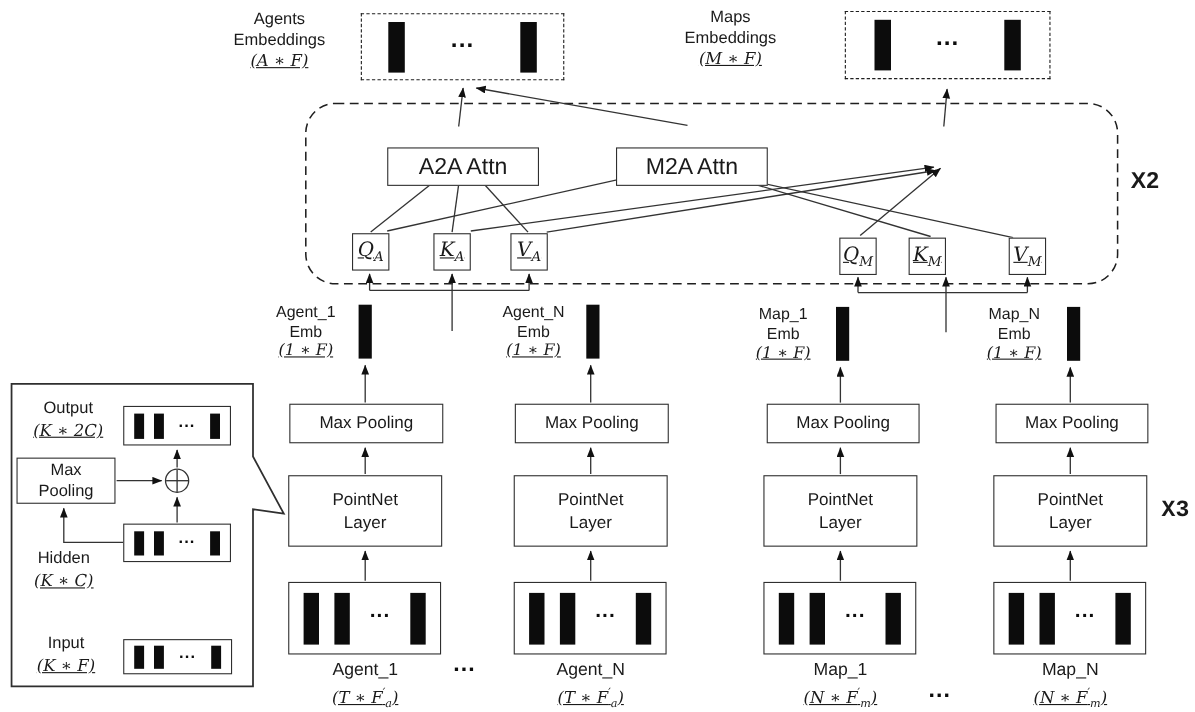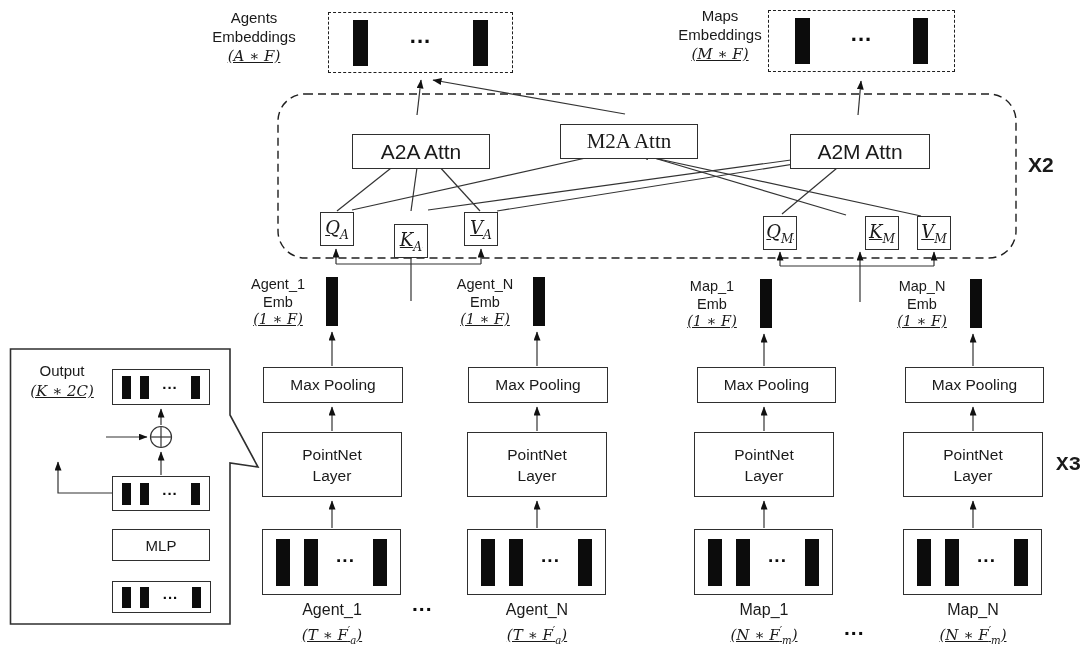--- a/index.html
+++ b/index.html
@@ -103,56 +103,53 @@
     <span>Agents</span><br>
     <span>Embeddings</span><br>
     <span class="math">(A ∗ F)</span>
   </div>
   <div class="dashedbox colbars" style="left:328px;top:12px;width:185px;height:61px;padding:0 24px;">
     <span class="bar" style="width:15px;height:46px;"></span>
     <span class="dots" style="font-size:22px;top:-7px;">...</span>
     <span class="bar" style="width:15px;height:46px;"></span>
   </div>
 
-  <div class="lbl" style="left:652px;top:6px;width:136px;">
+  <div class="lbl" style="left:596px;top:6px;width:136px;">
     <span>Maps</span><br>
     <span>Embeddings</span><br>
     <span class="math">(M ∗ F)</span>
   </div>
   <div class="dashedbox colbars" style="left:768px;top:10px;width:187px;height:62px;padding:0 26px;">
     <span class="bar" style="width:15px;height:46px;"></span>
     <span class="dots" style="font-size:22px;top:-7px;">...</span>
     <span class="bar" style="width:15px;height:46px;"></span>
   </div>
 
   <div class="box attn" style="left:352px;top:115px;width:138px;height:35px;">
     <span>A2A Attn</span>
     </div>
-  <div class="box attn" style="left:560px;top:105px;width:138px;height:35px;font-family:Liberation Serif, serif;">
+  <div class="box attn" style="left:560px;top:115px;width:138px;height:35px;">
     <span>M2A Attn</span>
-    </div>
-  <div class="box attn" style="left:790px;top:115px;width:140px;height:35px;">
-    <span>A2M Attn</span>
     </div>
   <div class="xlabel" style="left:1028px;top:153px;">
     <span>X2</span></div>
 
   <div class="qkvbox math" style="left:320px;top:212px;">
     <span><span>Q</span><sub>A</sub></span>
     </div>
-  <div class="qkvbox math" style="left:394px;top:212px;margin-top:12px;">
+  <div class="qkvbox math" style="left:394px;top:212px;">
     <span><span>K</span><sub>A</sub></span>
     </div>
   <div class="qkvbox math" style="left:464px;top:212px;">
     <span><span>V</span><sub>A</sub></span>
     </div>
   <div class="qkvbox math" style="left:763px;top:216px;">
     <span><span>Q</span><sub>M</sub></span>
     </div>
-  <div class="qkvbox math" style="left:865px;top:216px;">
+  <div class="qkvbox math" style="left:826px;top:216px;">
     <span><span>K</span><sub>M</sub></span>
     </div>
   <div class="qkvbox math" style="left:917px;top:216px;">
     <span><span>V</span><sub>M</sub></span>
     </div>
 
   <div class="lbl emblabel" style="left:234px;top:276px;">
     <span>Agent_1</span><br><span>Emb</span><br>
     <span class="math">(1 ∗ F)</span></div>
   <div class="bar abs" style="left:326px;top:277px;width:12px;height:49px;"></div>
@@ -252,34 +249,38 @@
     <span>Output</span><br><span class="math">(K ∗ 2C)</span></div>
   <div class="box colbars" style="left:112px;top:369px;width:98px;height:36px;justify-content:space-between;padding:0 9px;">
     <span class="pairgap" style="gap:9px;">
         <span class="bar" style="width:9px;height:23px;"></span>
         <span class="bar" style="width:9px;height:23px;"></span>
       </span>
     <span class="dots" style="font-size:15px;top:-4px;">...</span>
     <span class="bar" style="width:9px;height:23px;"></span>
     </div>
 
-
+  <div class="box" style="left:15px;top:416px;width:90px;height:42px;font-size:15px;line-height:19px;">
+    <span><span>Max</span><br><span>Pooling</span></span>
+    </div>
+
+  <div class="lbl inset-lbl" style="left:14px;top:498px;width:88px;">
+    <span>Hidden</span><br><span class="math">(K ∗ C)</span></div>
   <div class="box colbars" style="left:112px;top:476px;width:98px;height:35px;justify-content:space-between;padding:0 9px;">
     <span class="pairgap" style="gap:9px;">
         <span class="bar" style="width:9px;height:22px;"></span>
         <span class="bar" style="width:9px;height:22px;"></span>
       </span>
     <span class="dots" style="font-size:15px;top:-4px;">...</span>
     <span class="bar" style="width:9px;height:22px;"></span>
     </div>
 
-  <div class="box" style="left:112px;top:529px;width:98px;height:32px;font-size:15px;">
-    <span>MLP</span>
-    </div>
-
+
+  <div class="lbl inset-lbl" style="left:16px;top:575px;width:88px;">
+    <span>Input</span><br><span class="math">(K ∗ F)</span></div>
   <div class="box colbars" style="left:112px;top:581px;width:99px;height:32px;justify-content:space-between;padding:0 9px;">
     <span class="pairgap" style="gap:9px;">
         <span class="bar" style="width:9px;height:21px;"></span>
         <span class="bar" style="width:9px;height:21px;"></span>
       </span>
     <span class="dots" style="font-size:15px;top:-4px;">...</span>
     <span class="bar" style="width:9px;height:21px;"></span>
     </div>
 
 </div>

